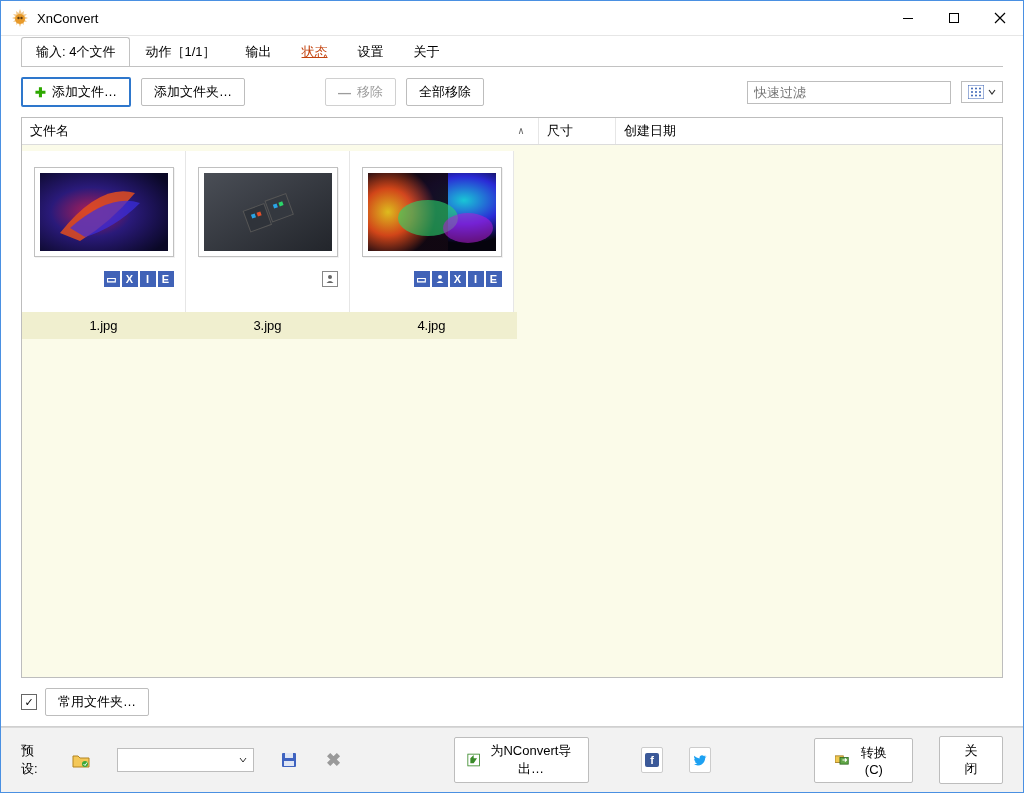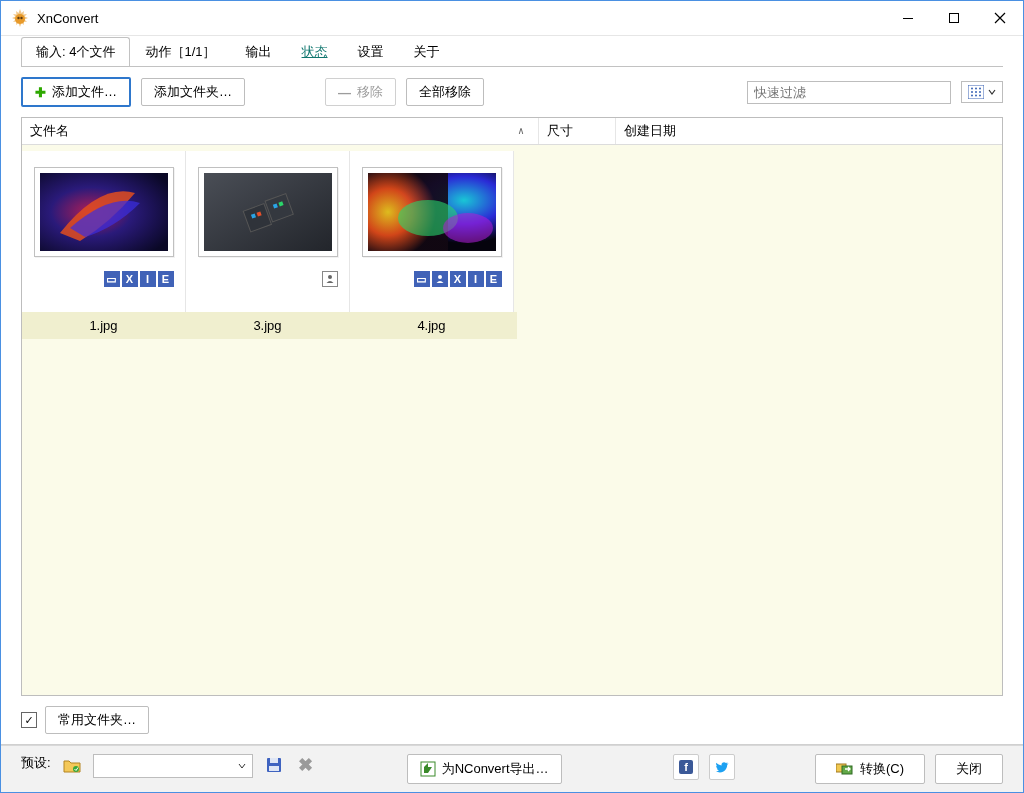--- a/index.html
+++ b/index.html
@@ -72,21 +72,21 @@
     border-top-right-radius: 3px;
     position: relative;
     top: 1px;
   }
   .tab.active {
     border-color: #c2c2c2;
     background: #ffffff;
     z-index: 2;
   }
   .tab.disabled {
-    color: #0f766e;
+    color: #c2410c;
     text-decoration: underline;
   }
   .tab-underline {
     height: 1px;
     background: #c2c2c2;
     margin: 0 20px;
   }
   
   .toolbar {
     display: flex;
@@ -253,22 +253,23 @@
 
   .separator {
     height: 1px;
     background: #d0d0d0;
     margin: 0 0;
   }
 
   
   .bottombar {
     display: flex;
+    align-items: center;
     padding: 8px 20px;
-    gap: 10px;
+    gap: 26px;
     background: #f2f2f2;
     border-top: 1px solid #d8d8d8;
   }
   .bottombar .spacer { flex: 1; }
   .preset-select {
     width: 160px;
     height: 24px;
     border: 1px solid #bdbdbd;
     background: #fff;
     display: inline-flex;

